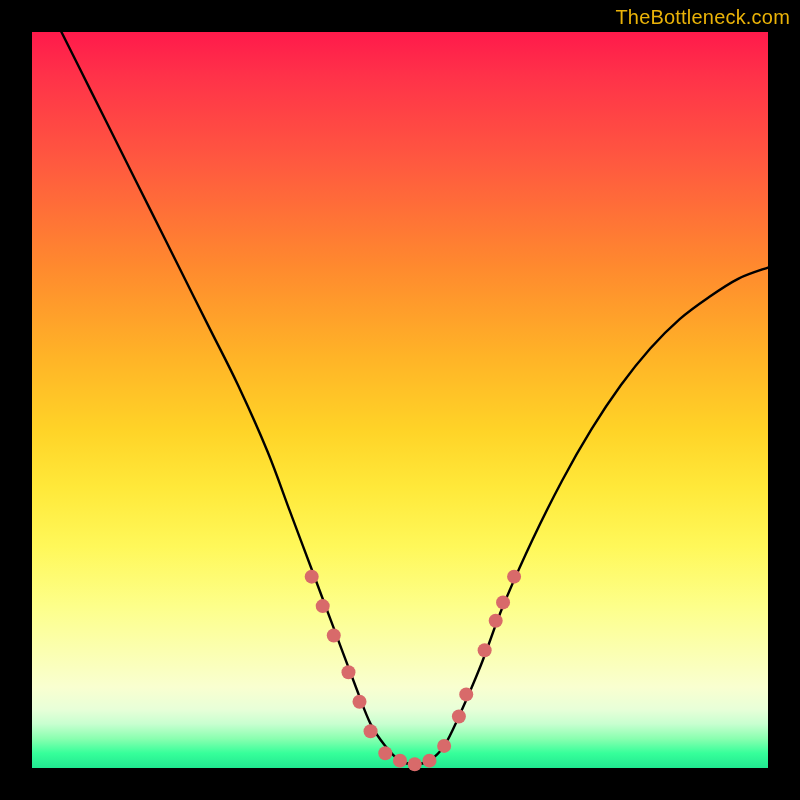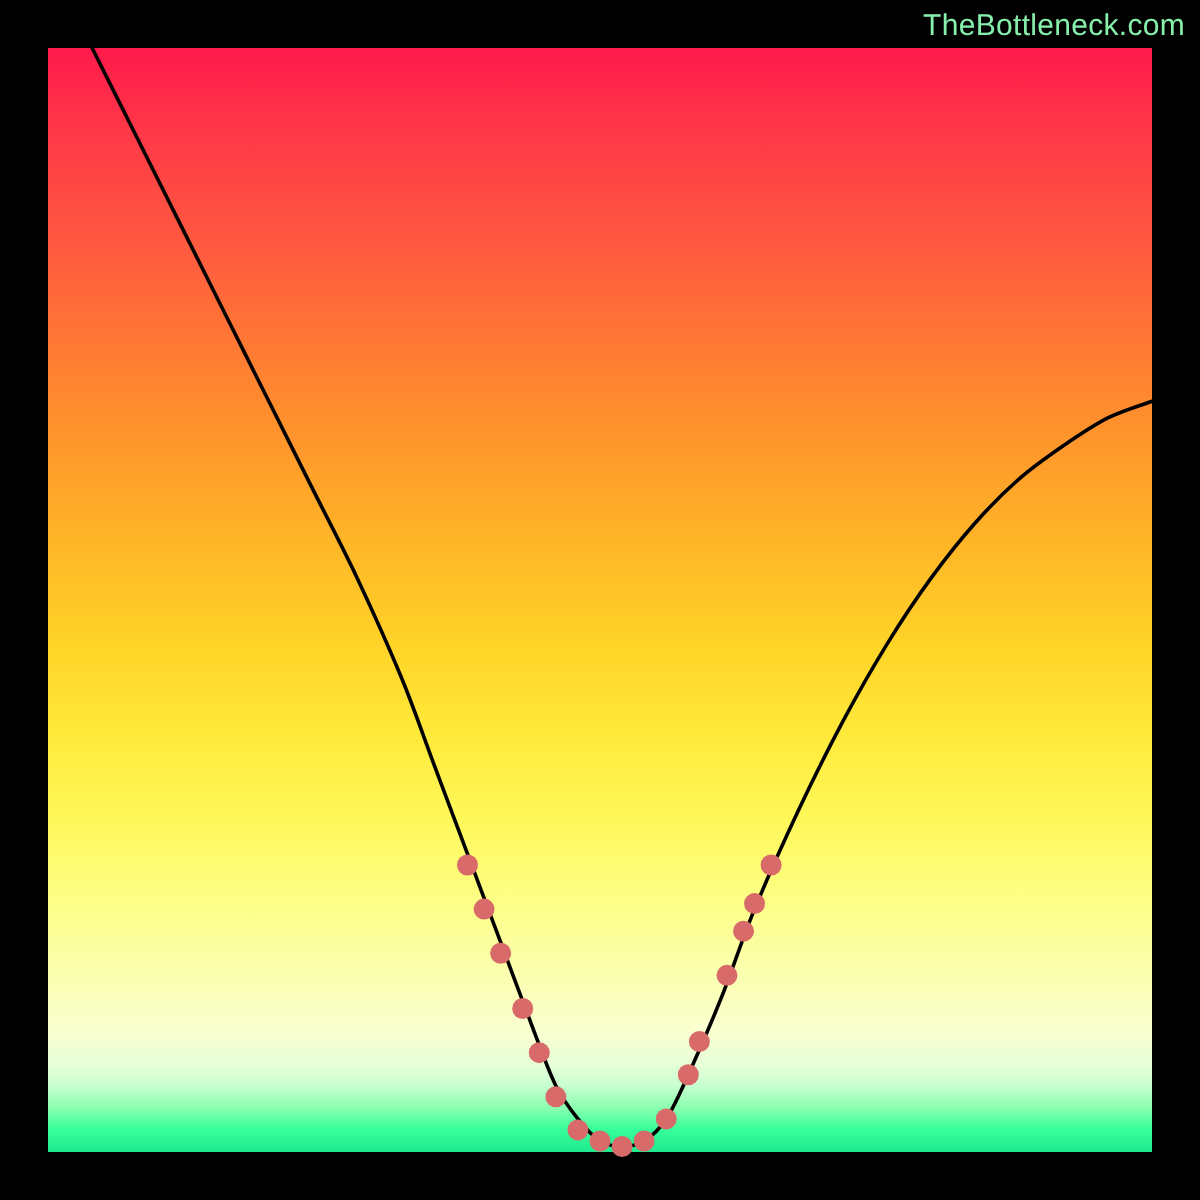--- a/index.html
+++ b/index.html
@@ -43,21 +43,21 @@
       #c8ffd0 94%,
       #8affb0 96%,
       #36ff9a 98%,
       #20e890 100%
     );
   }
   .watermark {
     position: absolute;
     top: 6px;
     right: 10px;
-    color: #86efac;
+    color: #eab308;
     font-size: 20px;
     font-weight: 500;
     letter-spacing: 0.2px;
     user-select: none;
   }
   svg.curve {
     position: absolute;
     top: 0;
     left: 0;
     width: 736px;

